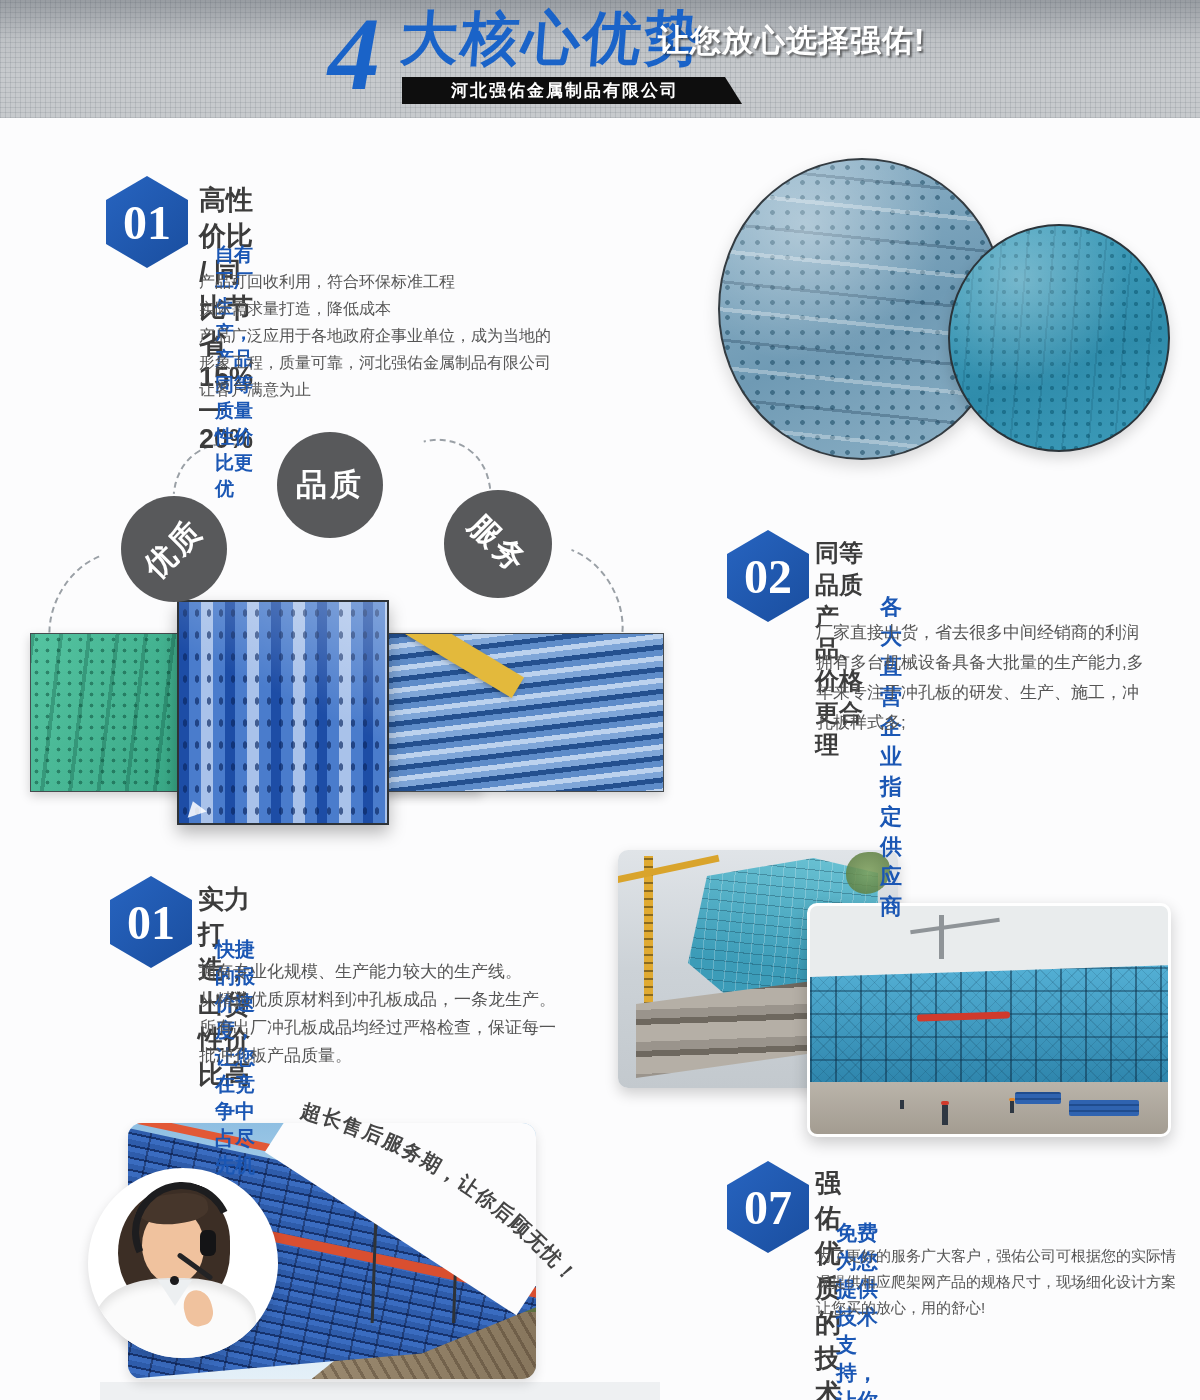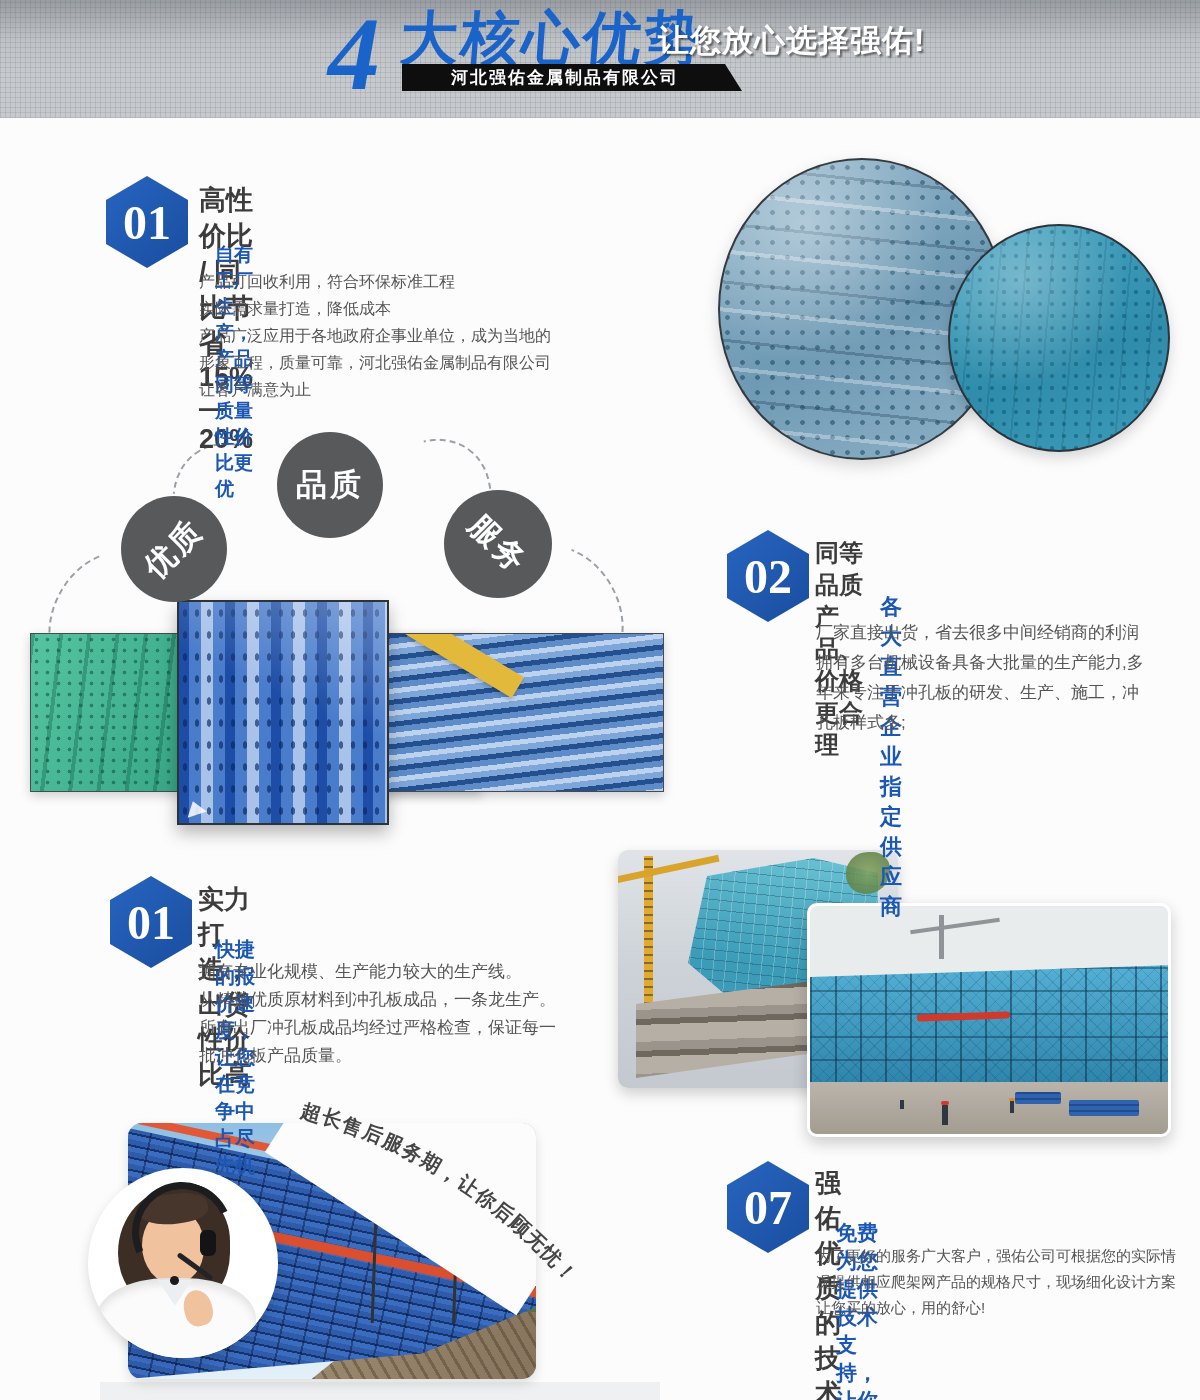--- a/index.html
+++ b/index.html
@@ -14,21 +14,21 @@
       repeating-linear-gradient(90deg,rgba(70,80,90,.13) 0 1px,transparent 1px 5px),
       #c7cacd;}
   .big4{position:absolute;left:328px;top:2px;font-family:"Liberation Serif","DejaVu Serif",serif;
         font-size:104px;line-height:104px;font-weight:bold;font-style:italic;color:#1a63c8;}
   .headline{position:absolute;left:400px;top:8px;font-family:"Liberation Serif","DejaVu Serif",serif;
         font-size:58px;line-height:62px;font-weight:900;color:#1a63c8;letter-spacing:3px;
         transform:skewX(-4deg);}
   .tagline{position:absolute;left:658px;top:20px;font-family:Liberation Sans, sans-serif;
         font-size:31px;font-weight:bold;color:#ffffff;letter-spacing:1px;
         text-shadow:2px 2px 2px rgba(35,35,35,.6);}
-  .ribbon{position:absolute;left:402px;top:64px;width:340px;height:27px;background:#0e0e0e;
+  .ribbon{position:absolute;left:402px;top:77px;width:340px;height:27px;background:#0e0e0e;
         clip-path:polygon(0 0,95% 0,100% 100%,0 100%);display:flex;align-items:center;justify-content:center;}
   .ribbon span{color:#fff;font-size:17px;font-weight:bold;letter-spacing:2px;padding-right:14px;}
 
   
   .hex{position:absolute;width:82px;height:92px;display:flex;align-items:center;justify-content:center;
        background:linear-gradient(135deg,#2764c0,#1a4e9f);
        clip-path:polygon(50% 0,100% 26%,100% 74%,50% 100%,0 74%,0 26%);z-index:6;}
   .hex span{color:#fff;font-family:Liberation Serif, serif;font-weight:bold;font-size:48px;}
   .sec{position:absolute;z-index:6;}
   .t{margin:0;color:#3c3c3c;}

